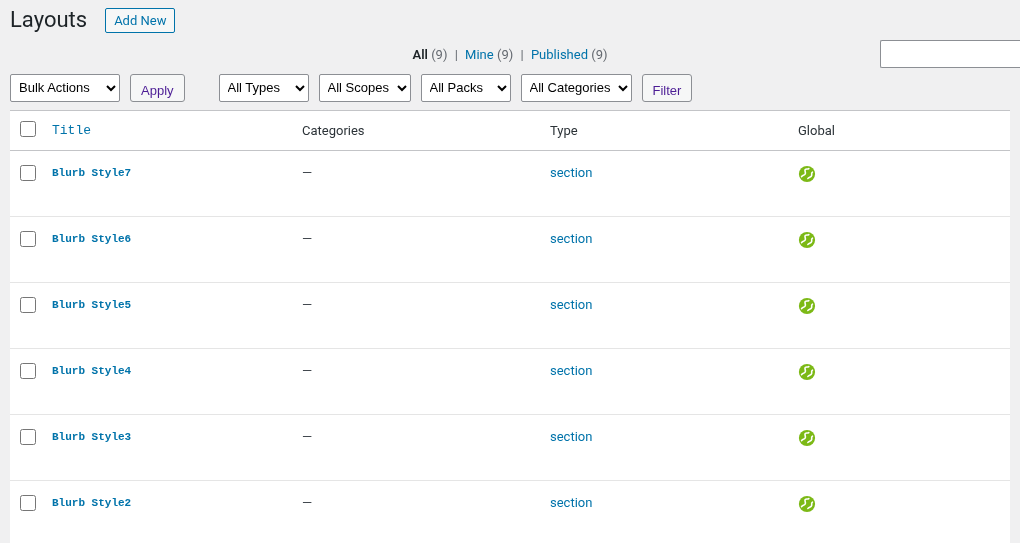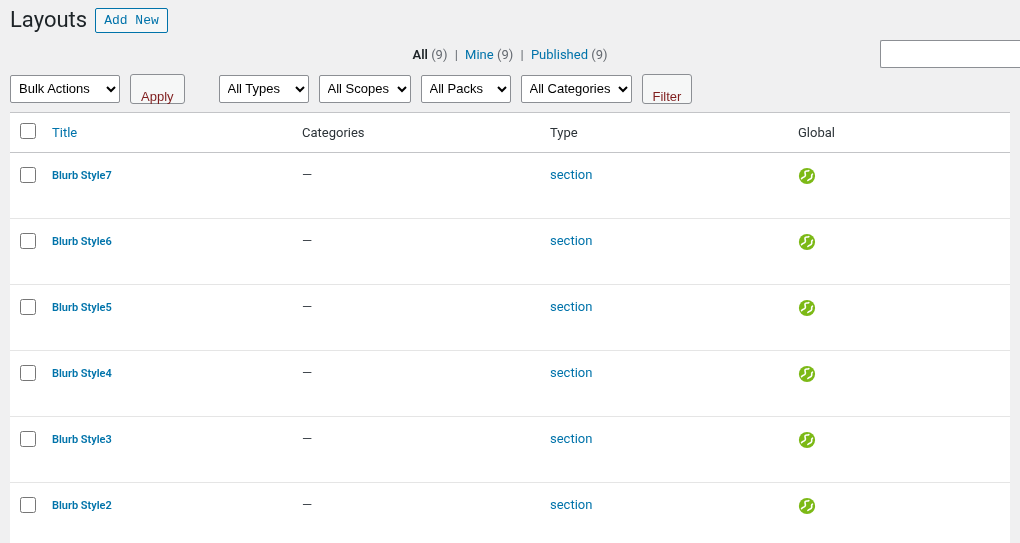--- a/index.html
+++ b/index.html
@@ -14,41 +14,40 @@
   .wrap {
     padding: 6px 10px 0 10px;
     width: 1020px;
     height: 543px;
     overflow: hidden;
     position: relative;
   }
   .heading-row {
     display: flex;
     align-items: center;
-    gap: 8px;
+    gap: 18px;
     margin-bottom: 12px;
   }
   .wp-heading-inline {
     font-size: 22px;
     font-weight: 400;
     margin: 0;
     color: #1d2327;
     line-height: 1.3;
   }
   .page-title-action {
     display: inline-block;
     padding: 4px 8px;
     font-size: 13px;
     color: #0073aa;
     background: #f6f7f7;
     border: 1px solid #0073aa;
     border-radius: 2px;
     cursor: pointer;
     text-decoration: none;
-    font-family: Liberation Mono, monospace;
   }
 
   .subsubsub {
     list-style: none;
     margin: 8px 0 6px 0;
     padding: 0;
     font-size: 13px;
     color: #646970;
     text-align: center;
   }
@@ -71,23 +70,23 @@
     background: #fff;
     padding: 0 4px;
     min-width: 110px;
     border-radius: 2px;
     cursor: pointer;
     appearance: auto;
   }
   .wp-select.small { min-width: 90px; }
   .wp-button {
     height: 28px;
-    padding: 14px 10px;
-    font-size: 13px;
-    color: #7f1d1d;
+    padding: 8px 10px;
+    font-size: 13px;
+    color: #4c1d95;
     background: #f6f7f7;
     border: 1px solid #8c8f94;
     border-radius: 3px;
     cursor: pointer;
     text-align: center;
   }
 
   .search-box {
     position: absolute;
     top: 40px;
@@ -141,21 +140,21 @@
     cursor: pointer;
   }
   .type-link {
     color: #0073aa;
     text-decoration: none;
     cursor: pointer;
   }
   .dash {
     color: #3c434a;
   }
-  .col-title { width: 250px; }
+  .col-title { width: 250px; font-family: Liberation Mono, monospace; }
   .col-cat { width: 248px; }
   .col-type { width: 248px; }
   .col-global { width: auto; }
 
   .globe-icon {
     width: 18px; height: 18px;
     display: inline-block;
   }
 </style>
 </head>

